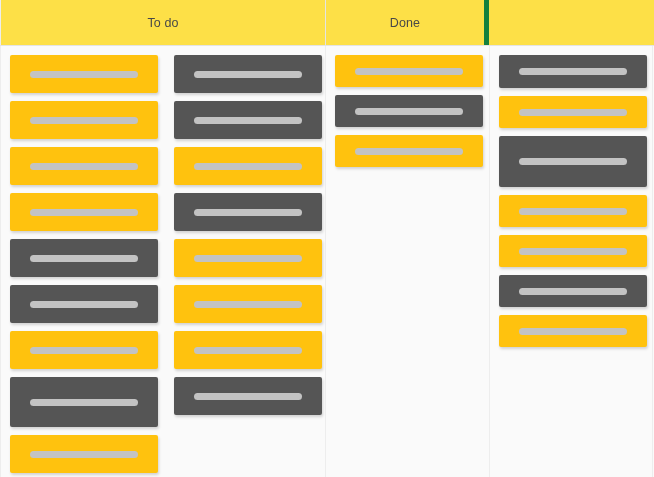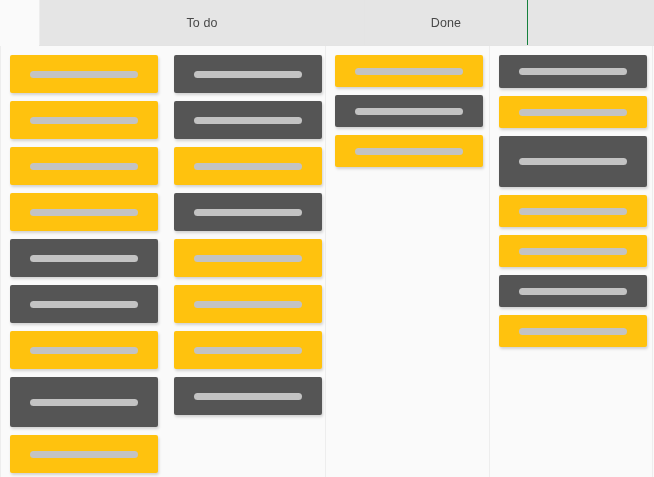--- a/index.html
+++ b/index.html
@@ -16,36 +16,35 @@
     background: #fafafa;
     display: flex;
     flex-direction: column;
   }
 
   
   .board-header {
     display: flex;
     height: 46px;
     flex: 0 0 46px;
-    background: #e5e5e5;
+    background: #fde047;
     border-bottom: 1px solid #e4e4e4;
-    margin-left: 39px;
   }
   .col-header {
     display: flex;
     align-items: center;
     justify-content: center;
     font-size: 12.5px;
     color: #484848;
     letter-spacing: .1px;
     border-right: 1px solid #e4e4e4;
     height: 100%;
   }
   .col-header:first-child { border-left: 1px solid #ededed; }
-  .col-header.last { border-right: 1px solid #15803d; align-items: center; }
+  .col-header.last { border-right: 5px solid #15803d; align-items: center; }
 
   
   .board-body {
     display: flex;
     flex: 1 1 auto;
     min-height: 0;
   }
   .column {
     position: relative;
     border-right: 1px solid #ededed;

